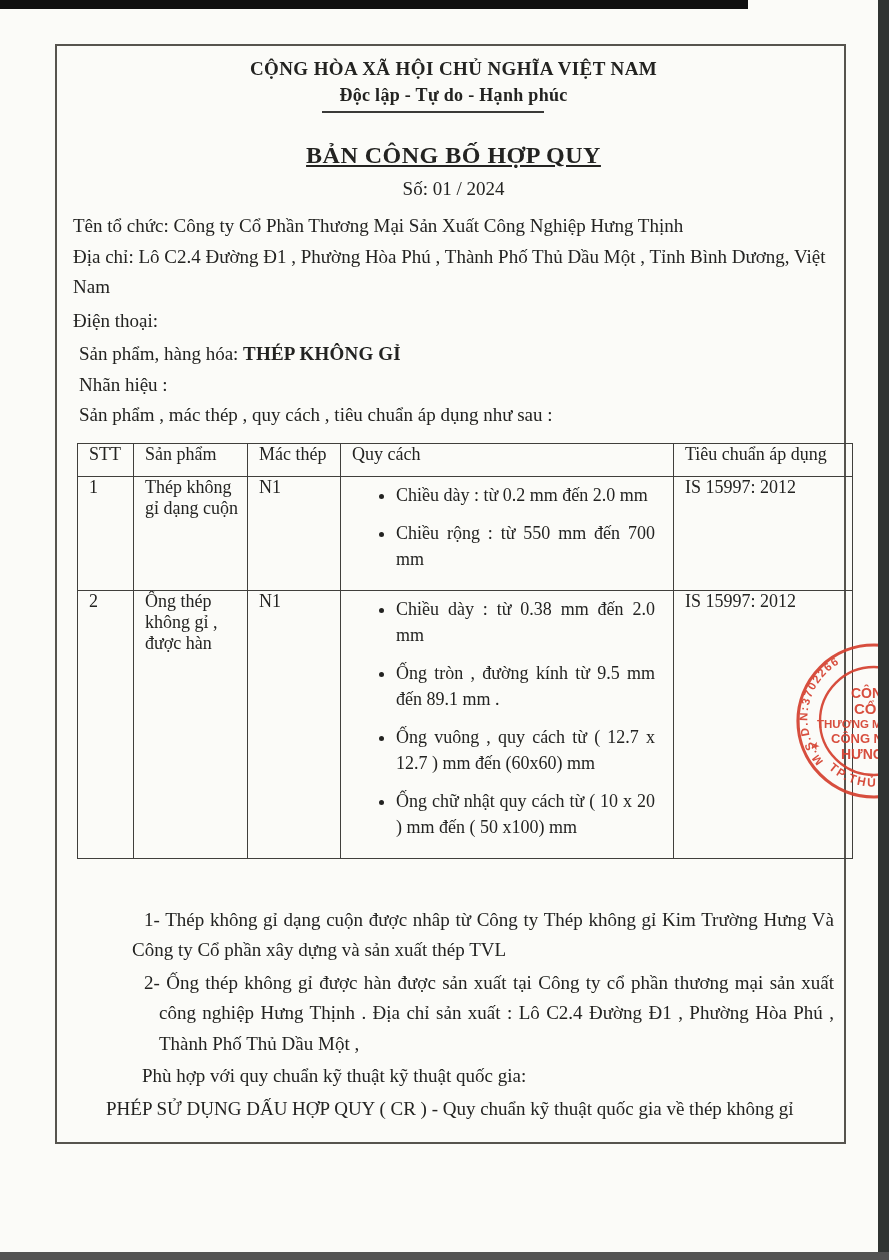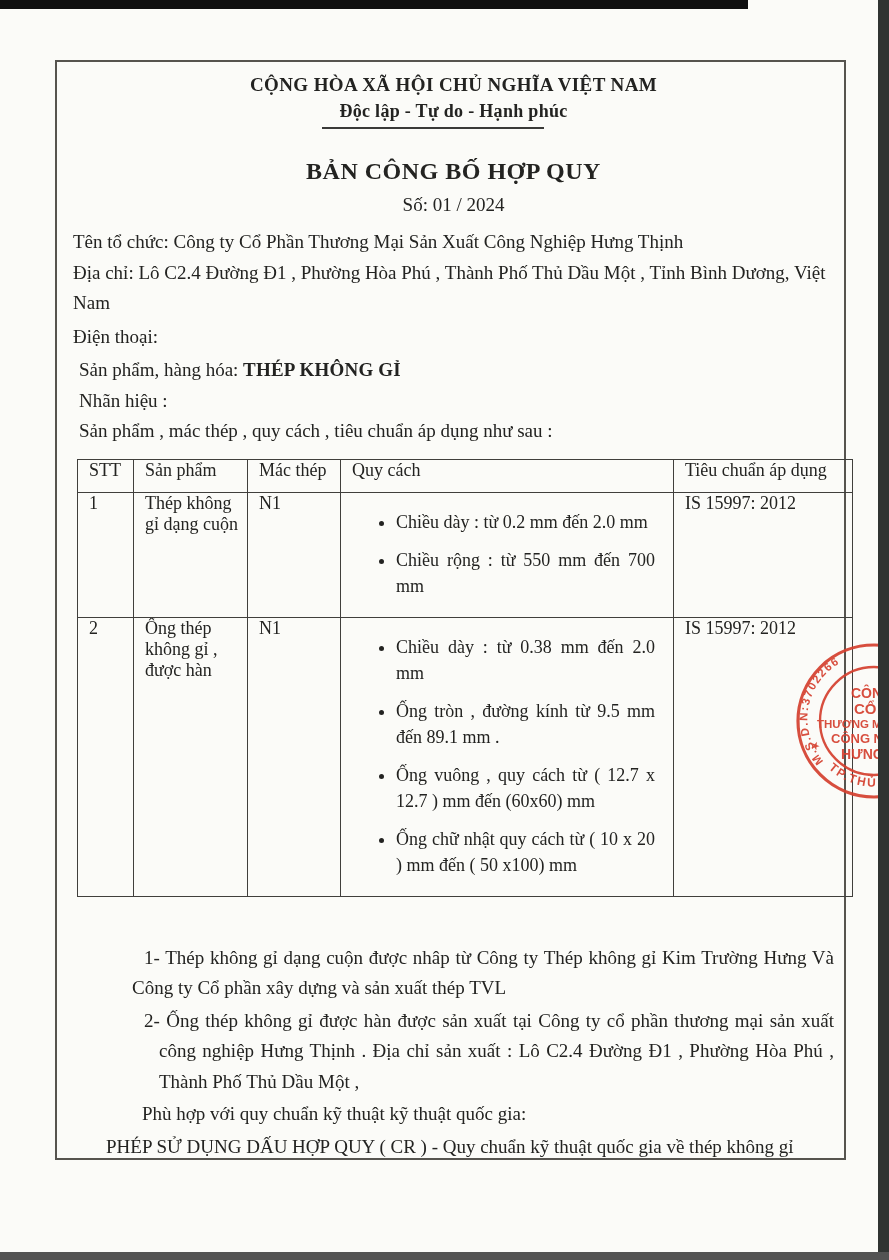--- a/index.html
+++ b/index.html
@@ -9,31 +9,31 @@
     font-family:"Liberation Serif","DejaVu Serif",serif;
     color:#232321;
   }
   
   .scan-top-bar{position:absolute;left:0;top:0;width:748px;height:9px;background:#101010;z-index:11;}
   .scan-right-band{position:absolute;right:0;top:0;width:11px;height:1260px;background:#30343220;background:#303432;z-index:10;}
   .scan-bottom-bar{position:absolute;left:0;bottom:0;width:889px;height:8px;background:#535353;z-index:11;}
 
   
   .doc-frame{
-    position:absolute;left:55px;top:60px;width:791px;height:1100px;
+    position:absolute;left:55px;top:44px;width:791px;height:1100px;
     border:2px solid #56544f;box-sizing:border-box;
     padding:0 10px 0 16px;background:transparent;z-index:2;
   }
 
   .nat-title{margin:12px 0 0;text-align:center;font-size:19px;font-weight:bold;letter-spacing:.4px;}
   .motto-wrap{position:relative;text-align:center;margin-top:5px;}
   .motto{font-size:18px;font-weight:bold;letter-spacing:.3px;}
   .motto-underline{position:absolute;left:calc(50% - 132px);top:26px;width:222px;height:2px;background:#3a3a38;}
 
-  .doc-title{margin:36px 0 5px;text-align:center;font-size:24px;font-weight:bold;letter-spacing:.5px;}
+  .doc-title{margin:36px 0 5px;text-align:center;font-size:24px;font-weight:bold;letter-spacing:.5px;text-decoration:underline;}
   .doc-number{margin:9px 0 0;text-align:center;font-size:19px;}
 
   .info{margin-top:11px;font-size:19px;line-height:30.5px;}
   .info p{margin:0;}
   .info .indent{padding-left:6px;}
   .gap-top{margin-top:3px !important;}
   b.prod{font-weight:bold;letter-spacing:.2px;}
 
   table.spec{
     border-collapse:collapse;table-layout:fixed;
@@ -42,21 +42,21 @@
   table.spec th,table.spec td{
     border:1.7px solid #403f3c;vertical-align:top;
     padding:0 8px 6px 11px;font-weight:normal;text-align:left;
     overflow:hidden;
   }
   table.spec th{height:26px;}
   td.center,th.center{text-align:center;padding-left:4px;padding-right:4px;}
   tr.row1 td{height:77px;}
   tr.row2 td{height:218px;}
   td.justify{text-align:justify;}
-  ul.specs{margin:16px 0 0;padding:0 10px 0 44px;}
+  ul.specs{margin:5px 0 0;padding:0 10px 0 44px;}
   ul.specs li{margin:0 0 12px;text-align:justify;line-height:26px;}
 
   .notes{margin-top:46px;font-size:19px;line-height:30.5px;margin-left:28px;}
   .notes p{margin:0;text-align:justify;}
   .note1{margin-left:31px !important;text-indent:12px;}
   .note2{margin-left:58px !important;text-indent:-15px;margin-top:2px !important;}
   .province{margin-left:31px !important;margin-top:2px !important;}
   .conform{margin-left:41px !important;margin-top:2px !important;}
   .qcvn{margin-left:5px !important;margin-top:2px !important;}
   .qcvn .l1{display:block;margin-left:36px;text-align:justify;text-align-last:justify;}

